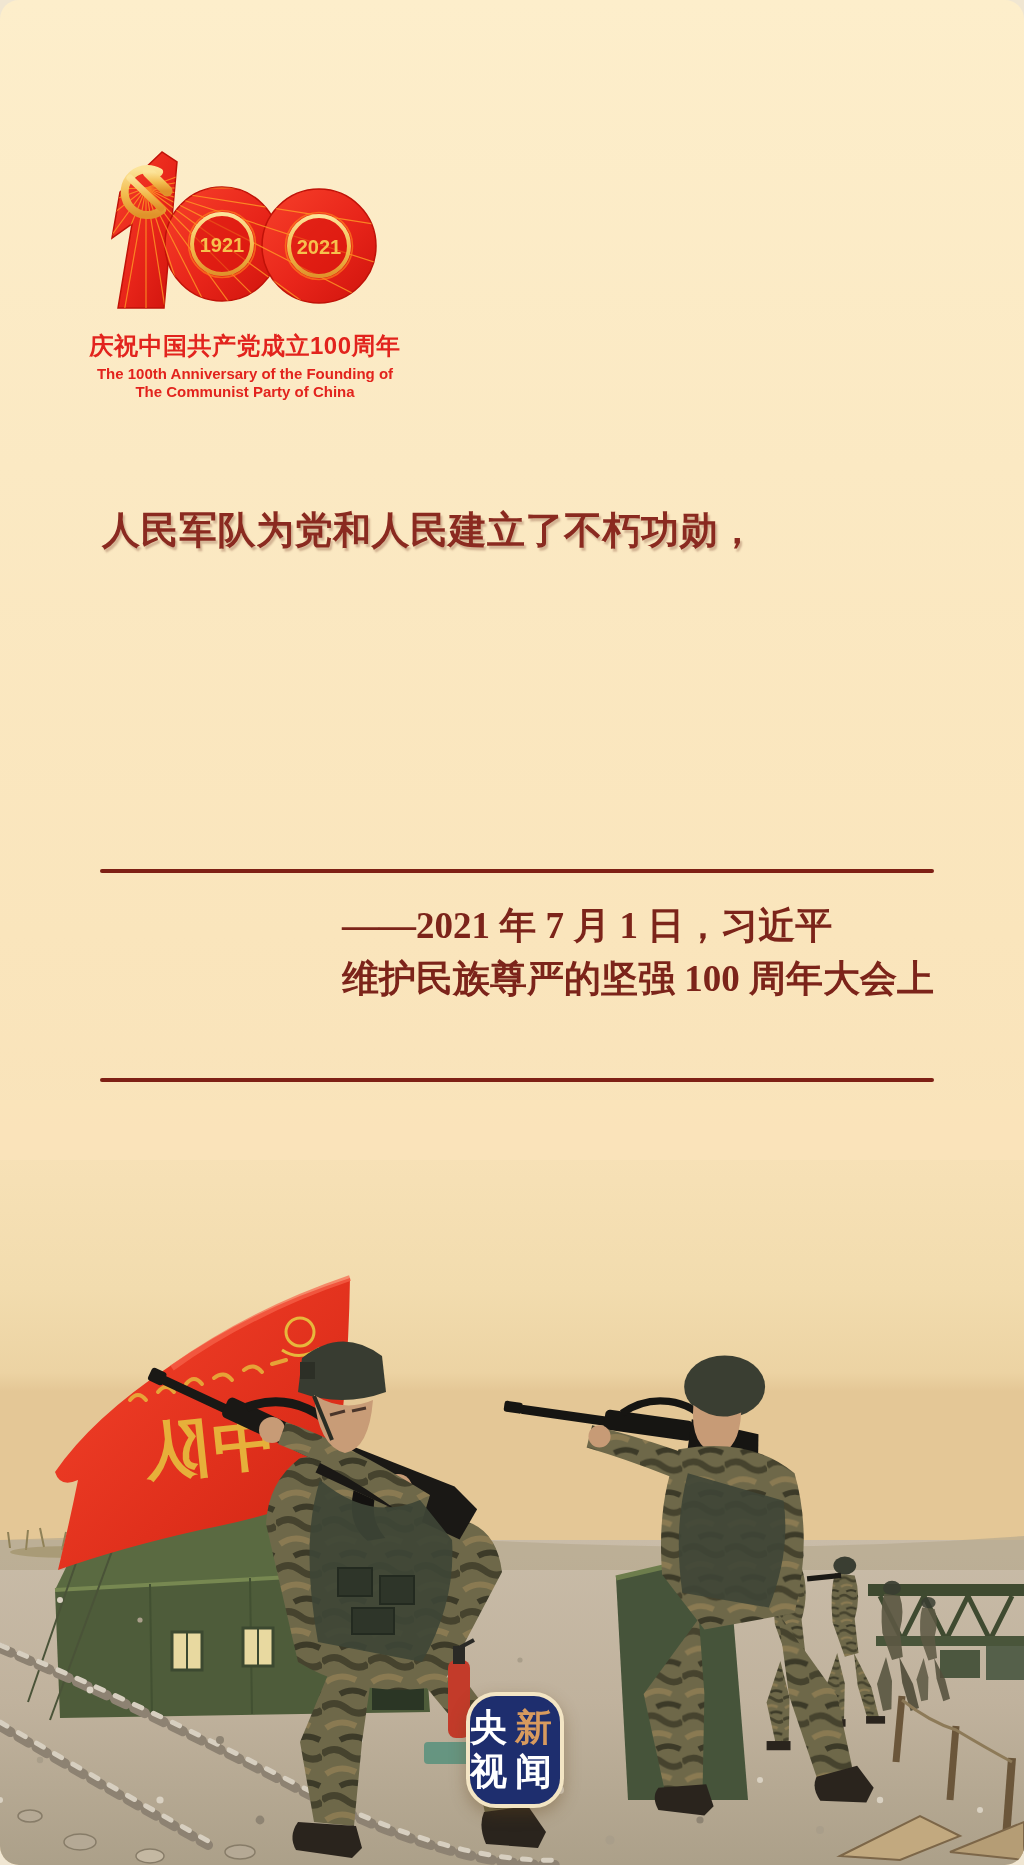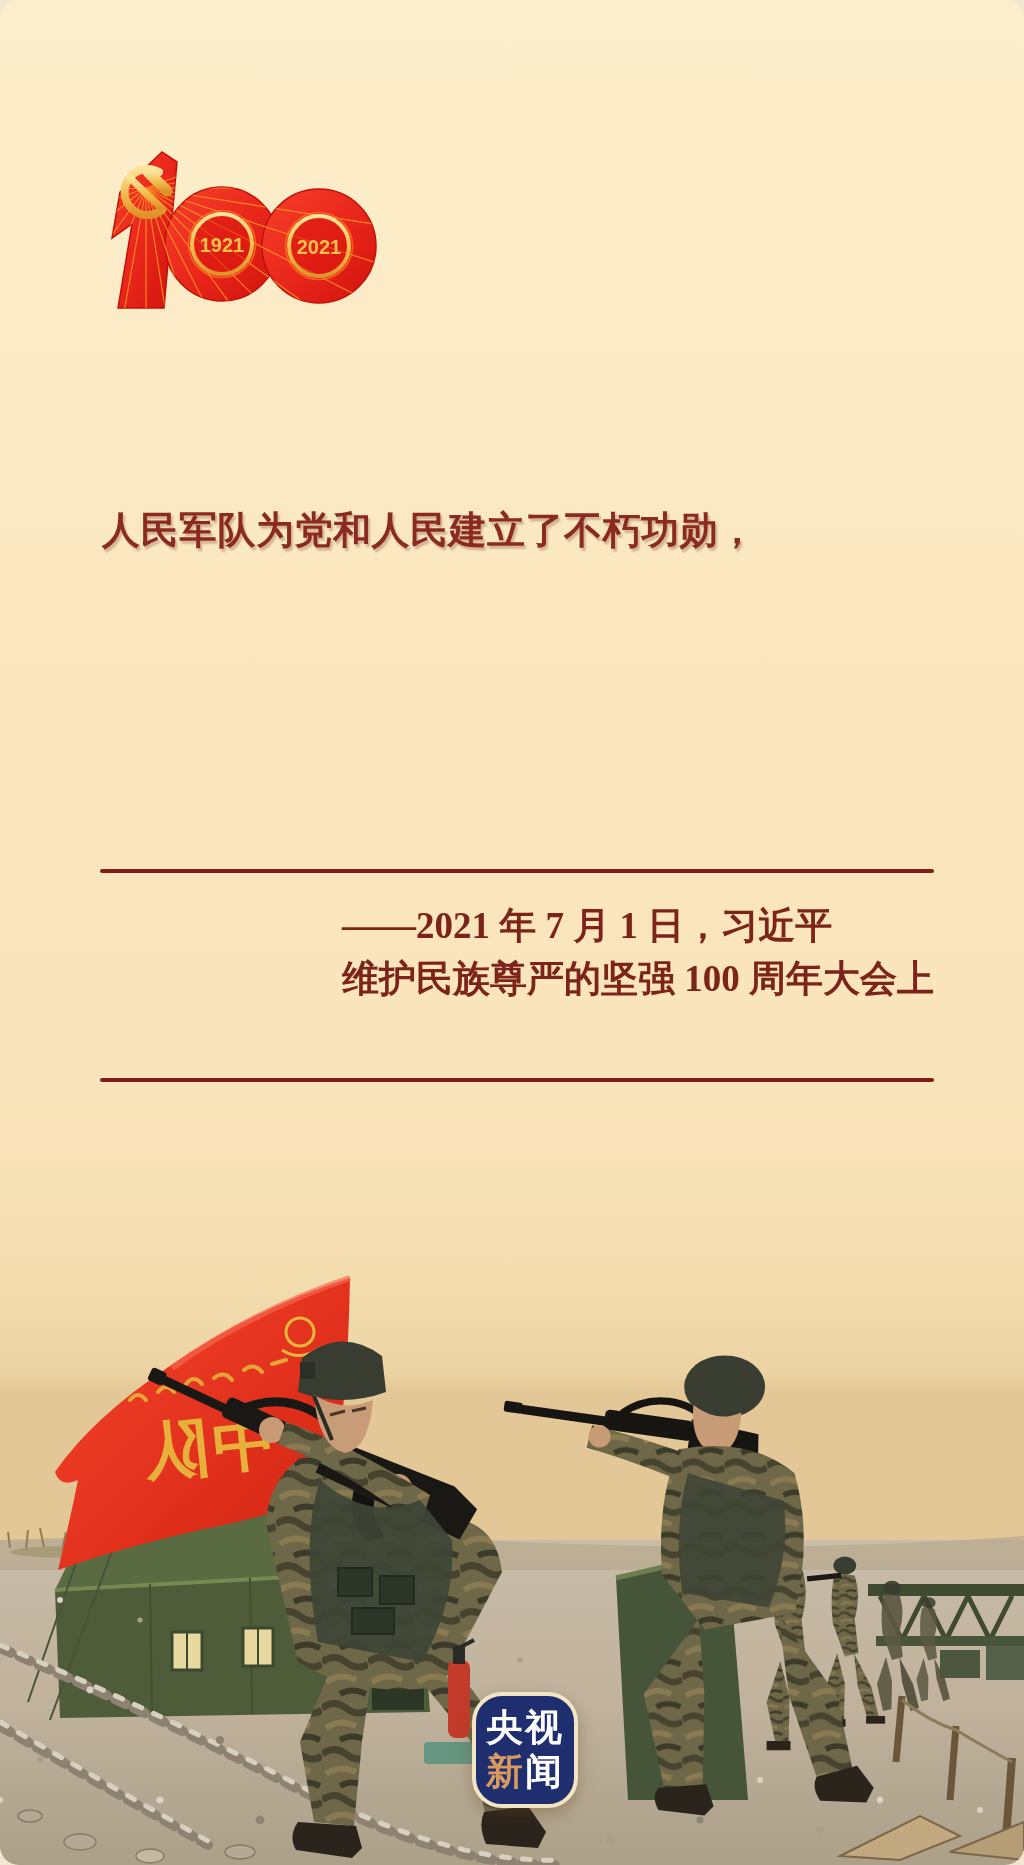--- a/index.html
+++ b/index.html
@@ -15,24 +15,24 @@
   .emblem-title-en{margin-top:4px;font-size:15px;font-weight:700;line-height:18px;}
   .quote{position:absolute;left:102px;top:498px;width:860px;
     font-size:38px;font-weight:700;line-height:65px;color:#8a2a20;
     text-shadow:2px 3px 2px rgba(105,40,25,.28);letter-spacing:.5px;}
   .rule{position:absolute;left:100px;width:834px;height:4px;background:#7e2015;border-radius:2px;}
   .rule-top{top:869px;} .rule-bottom{top:1078px;}
   .attribution{position:absolute;right:90px;top:899px;text-align:left;
     font-family:"Liberation Serif","DejaVu Serif",serif;font-weight:600;
     font-size:37px;line-height:53px;color:#7c241a;}
   .photo-svg{position:absolute;left:0;top:1100px;width:1024px;height:765px;display:block;}
-  .cctv{position:absolute;left:466px;top:1692px;width:106px;height:116px;
+  .cctv{position:absolute;left:466px;top:1692px;width:98px;height:116px;
     background:#1e2e6e;border:4px solid #f3e5c4;border-radius:30px;box-sizing:border-box;
-    display:flex;flex-direction:column;align-items:center;justify-content:center;
-    box-shadow:0 6px 16px rgba(100,70,30,.35);margin-left:6px;}
+    display:flex;align-items:center;justify-content:center;
+    box-shadow:0 6px 16px rgba(100,70,30,.35);}
   .cctv-row{font-size:37px;line-height:44px;font-weight:700;color:#ffffff;letter-spacing:2px;}
   .cctv-accent{color:#d89a5e;}
 </style>
 </head>
 <body>
 
 <div class="poster">
 
   <svg class="emblem-svg" viewBox="0 0 320 180">
     <defs>
@@ -95,20 +95,27 @@
       <text x="257" y="118" text-anchor="middle" font-size="20" font-weight="700" fill="#f6c14d">2021</text>
     </g>
 
     <g fill="none" stroke="url(#goldGrad)" stroke-linecap="round">
       <path d="M97,36 A23,23 0 1,0 100,74" stroke-width="8"></path>
       <path d="M68,42 L99,72" stroke-width="7"></path>
       <path d="M86,36 L105,55" stroke-width="11"></path>
     </g>
   </svg>
 
+  <div class="emblem-titles">
+    <div class="emblem-title-cn">庆祝中国共产党成立100周年</div>
+    <div class="emblem-title-en">
+      <div>The 100th Anniversary of the Founding of</div>
+      <div>The Communist Party of China</div>
+    </div>
+  </div>
 
   <div class="quote">
     <div>人民军队为党和人民建立了不朽功勋，</div>
   </div>
 
   <div class="rule rule-top"></div>
 
   <div class="attribution">
     <div>——2021 年 7 月 1 日，习近平</div>
     <div>维护民族尊严的坚强 100 周年大会上</div>

